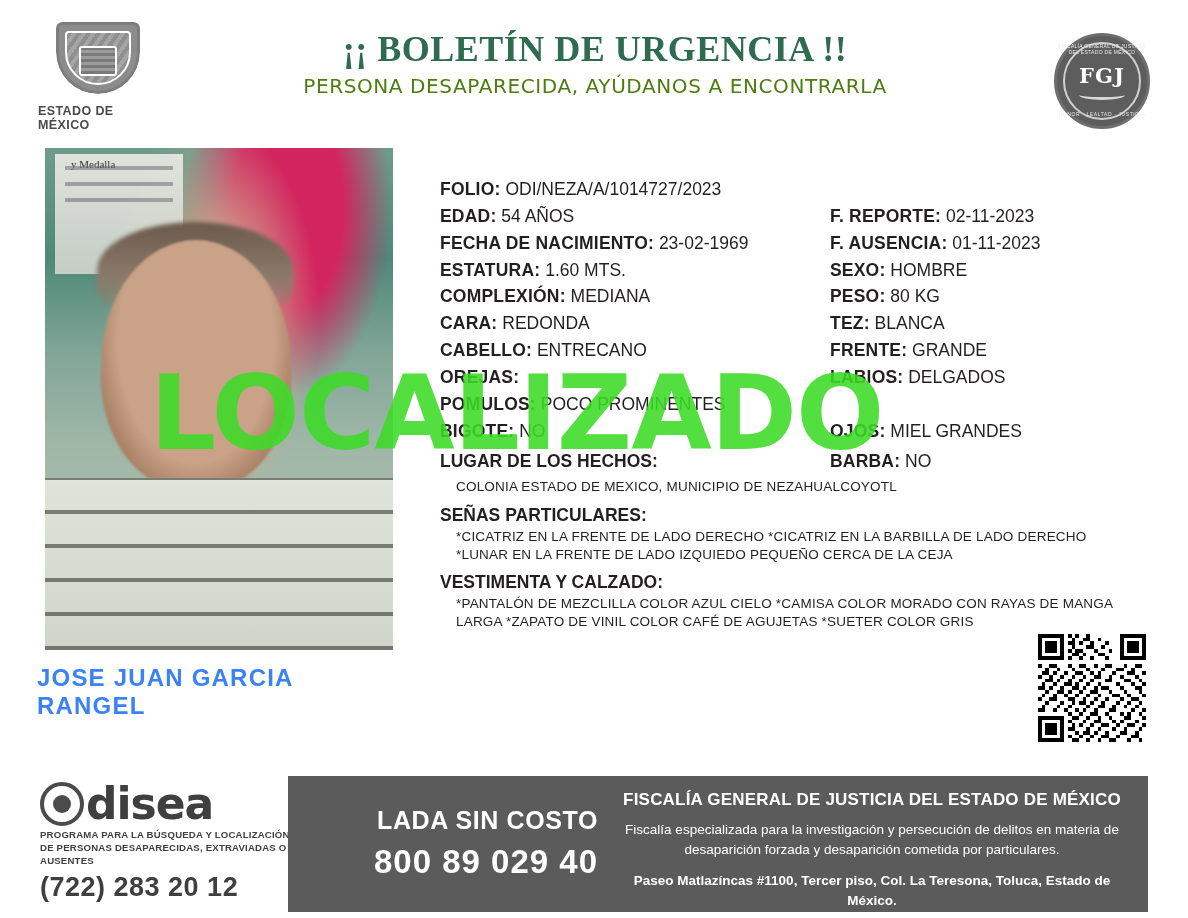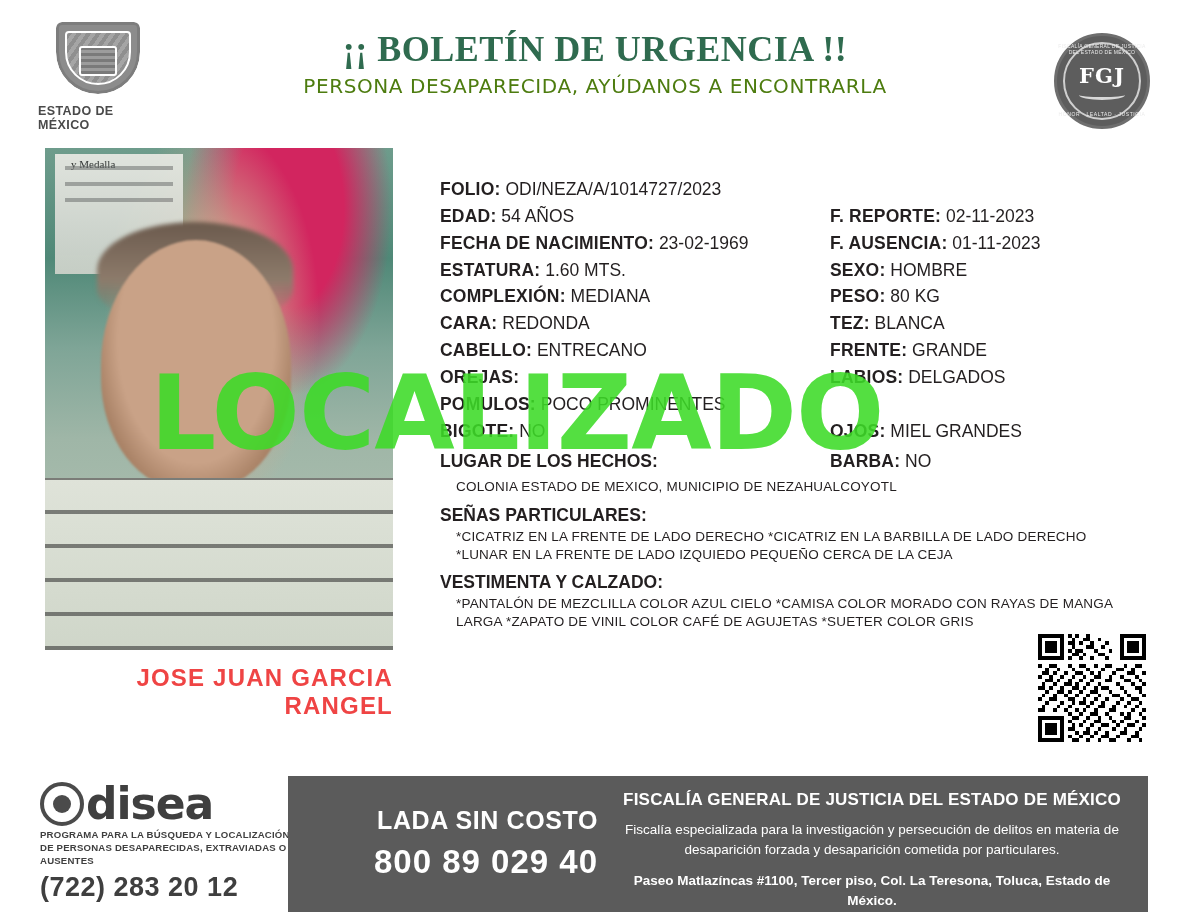--- a/index.html
+++ b/index.html
@@ -120,22 +120,22 @@
   }
   .photo .arrow {
     position:absolute; left:96px; top:96px; width:0; height:0;
     border-left:16px solid #1a1a1a; border-top:9px solid transparent; border-bottom:9px solid transparent;
   }
   .photo .paper-title {
     position:absolute; left:16px; top:4px; font-size:11px; color:#2b2b2b;
     font-family:"Liberation Serif", serif;
   }
   .photo-name {
-    position:absolute; left:45px; top:664px; width:348px; text-align:right;
-    font-size:24px; font-weight:bold; letter-spacing:1.2px; color:#ef4444;
+    position:absolute; left:37px; top:664px; width:348px; text-align:left;
+    font-size:24px; font-weight:bold; letter-spacing:1.2px; color:#3b82f6;
     line-height:1.18;
   }
 
   
   .data { position:absolute; left:440px; top:140px; width:700px;margin-top:39px; }
   .row { display:flex; align-items:baseline; }
   .col-l { width:390px; }
   .col-r { width:310px; }
   .f { margin:0 0 5.5px 0; font-size:17.5px; line-height:1.22; }
   .lbl { font-weight:bold; letter-spacing:.2px; }

